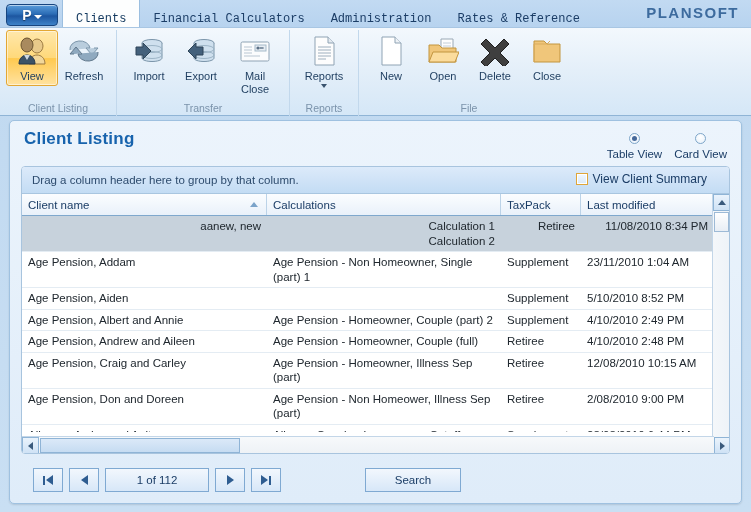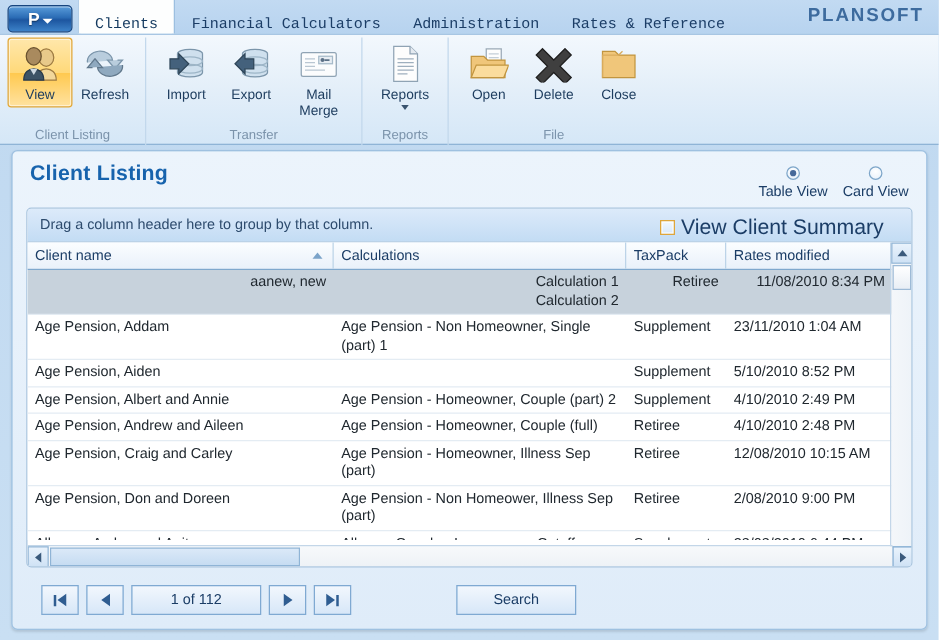--- a/index.html
+++ b/index.html
@@ -165,21 +165,21 @@
     height: 27px;
     background: linear-gradient(180deg, #dceafa 0%, #c3dcf4 100%);
     border-bottom: 1px solid #a9c6e0;
     display: flex; align-items: center;
     padding-left: 10px;
     font-size: 11.5px; color: #2d4b6d;
   }
   .summary-wrap {
     position: absolute; right: 22px; top: 5px;
     display: flex; align-items: center; gap: 5px;
-    font-size: 17px; color: #1b3d66;
+    font-size: 12px; color: #1b3d66;
   }
   .checkbox {
     width: 12px; height: 12px;
     border: 1px solid #dfa63b;
     background: linear-gradient(180deg, #f2f8ff 0%, #d9e9fa 100%);
     box-shadow: inset 0 0 0 1px #ffffff;
   }
 
   
   .colhead {
@@ -376,21 +376,21 @@
               <rect x="3" y="6" width="28" height="19" rx="1.5" fill="#fbfcfd" stroke="#8fa3b4"></rect>
               <rect x="17" y="9" width="11" height="6" fill="#e7edf3" stroke="#a6bac9"></rect>
               <circle cx="20" cy="12" r="1.6" fill="#5b7086"></circle>
               <path d="M21.6 12h4" stroke="#5b7086" stroke-width="1.4"></path>
               <g stroke="#b9c6d2" stroke-width="1">
                 <path d="M6 11h8M6 14h8M6 17h8M6 20h16"></path>
               </g>
             </svg>
           </div>
           <div class="rbtn-label"><span style="white-space:pre-line">Mail
-Merge</span></div>
+Close</span></div>
         </div>
       </div>
       <div class="rgroup-title">Transfer</div>
     </div>
 
     <div class="rgroup">
       <div class="rgroup-items">
         <div class="rbtn wide">
           <div class="rbtn-icon">
             <svg width="30" height="32" viewBox="0 0 30 32">
@@ -403,20 +403,29 @@
           </div>
           <div class="rbtn-label">Reports</div>
           <div class="rcaret"></div>
         </div>
       </div>
       <div class="rgroup-title">Reports</div>
     </div>
 
     <div class="rgroup">
       <div class="rgroup-items">
+        <div class="rbtn">
+          <div class="rbtn-icon">
+            <svg width="28" height="32" viewBox="0 0 28 32">
+              <path d="M5 2h13l6 6v22H5z" fill="#ffffff" stroke="#8fa3b4"></path>
+              <path d="M18 2v6h6" fill="#eef2f6" stroke="#8fa3b4"></path>
+            </svg>
+          </div>
+          <div class="rbtn-label">New</div>
+        </div>
         <div class="rbtn">
           <div class="rbtn-icon">
             <svg width="32" height="30" viewBox="0 0 32 30">
               <path d="M14 3h12v16H14z" fill="#fdfdfd" stroke="#9aa9b6"></path>
               <g stroke="#c3ced8" stroke-width="1">
                   <path d="M16 7h8M16 10h8M16 13h8"></path>
                 </g>
               <path d="M2 9h10l3 3h14v14H2z" fill="#f0c67a" stroke="#c2953f"></path>
               <path d="M2 26l4-10h26l-4 10z" fill="#fbdc9d" stroke="#c2953f"></path>
             </svg>
@@ -476,21 +485,21 @@
           <span>Client name</span>
           <span class="sortarrow"></span>
         </div>
         <div class="ch" style="width:234px">
           <span>Calculations</span>
         </div>
         <div class="ch" style="width:80px">
           <span>TaxPack</span>
         </div>
         <div class="ch" style="width:133px;border-right:none">
-          <span>Rates modified</span>
+          <span>Last modified</span>
         </div>
       </div>
 
       <div class="rows">
 
         <div class="row selected">
           <div class="cell" style="width:245px">aanew, new</div>
           <div class="cell" style="width:234px">
             <span class="sub">Calculation 1</span>
             <span class="sub">Calculation 2</span>

